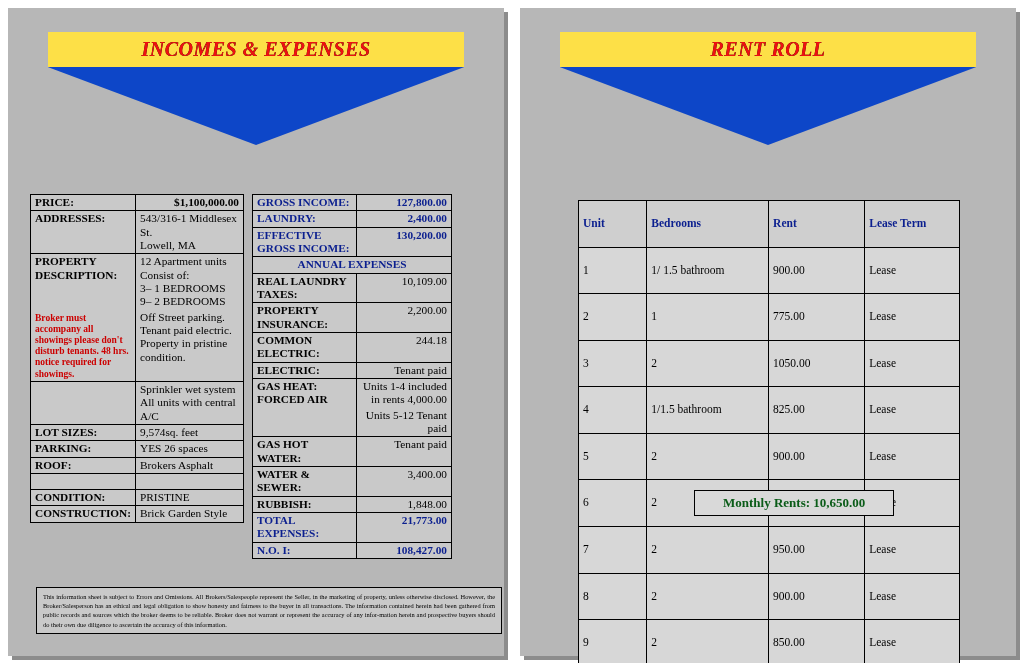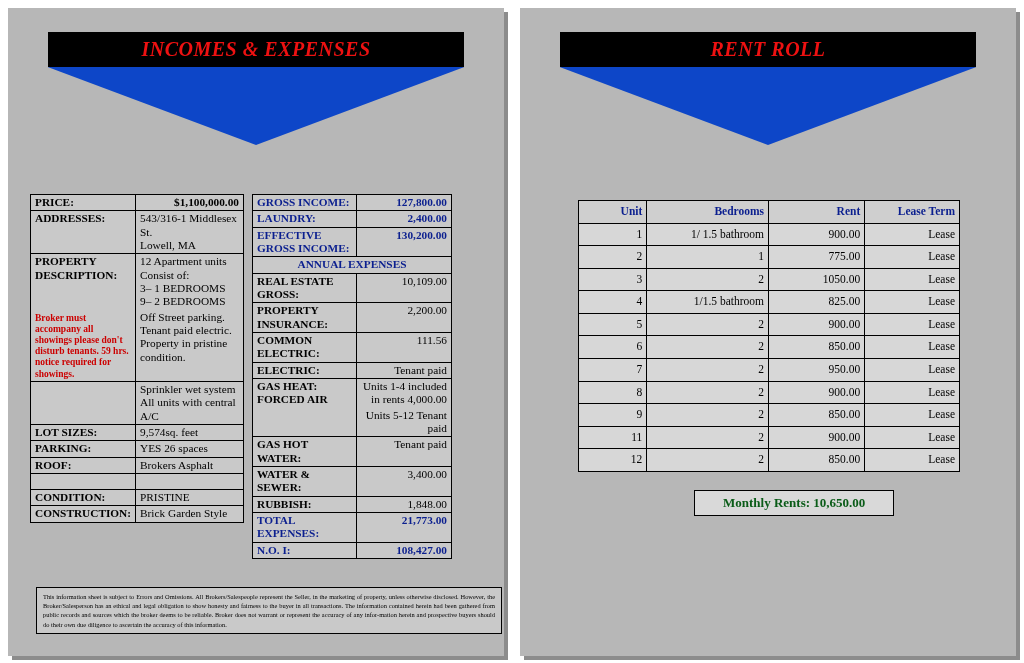--- a/index.html
+++ b/index.html
@@ -25,21 +25,21 @@
   .banner-wrap{
     position:absolute;
     left:0; right:0; top:24px;
     height:115px;
   }
   .banner{
     position:absolute;
     left:8%; right:8%;
     top:0;
     height:35px;
-    background:#000000;
+    background:#fde047;
     display:flex;align-items:center;justify-content:center;
   }
   .banner-title{
     color:#ee1111;
     font-style:italic;
     font-weight:bold;
     font-size:20px;
     letter-spacing:.5px;
     font-family:"Liberation Serif", serif;
     text-shadow:0 0 0 #000;
@@ -74,21 +74,21 @@
   .noTop{border-top:none !important;}
   .noBot{border-bottom:none !important;}
 
   
   #tbl-property{ left:22px; top:186px; width:214px;}
   #tbl-property td:first-child{width:88px;}
   #tbl-income{ left:244px; top:186px; width:200px;}
 
   
   #tbl-rentroll{ left:578px; top:200px; width:382px; background:#d7d7d7;}
-  #tbl-rentroll td{padding:4px 4px;text-align:right;font-size:11.5px;}
+  #tbl-rentroll td{padding:16px 4px;text-align:left;font-size:11.5px;}
   #tbl-rentroll td.hd{font-weight:bold;color:#0b1f8f;background:#cfcfcf;}
   .monthly{
     position:absolute;
     left:694px; top:490px;
     border:1px solid #000;
     background:#d9d9d9;
     padding:4px 28px;
     font-weight:bold;
     color:#0a5c18;
     font-size:13px;
@@ -132,21 +132,21 @@
 Lowell, MA</td>
         </tr>
         <tr>
           <td class="b noBot" style="white-space:pre-line">PROPERTY DESCRIPTION:</td>
           <td class="tight noBot" style="white-space:pre-line">12 Apartment units
 Consist of:
    3– 1  BEDROOMS
    9– 2 BEDROOMS</td>
         </tr>
         <tr>
-          <td class="red noTop tight" style="font-size:9.5px;padding-top:3px;">Broker must accompany all showings please don't disturb tenants.  59 hrs. notice required for showings.</td>
+          <td class="red noTop tight" style="font-size:9.5px;padding-top:3px;">Broker must accompany all showings please don't disturb tenants.  48 hrs. notice required for showings.</td>
           <td class="tight noTop" style="white-space:pre-line">Off Street parking.
 Tenant paid electric.
 Property in  pristine condition.</td>
         </tr>
         <tr>
           <td>&nbsp;</td>
           <td class="tight" style="white-space:pre-line;height:40px">Sprinkler wet system
 All units with central A/C</td>
         </tr>
         <tr>
@@ -187,30 +187,30 @@
           <td class="navy r">2,400.00</td>
         </tr>
         <tr>
           <td class="navy">EFFECTIVE GROSS INCOME:</td>
           <td class="navy r">130,200.00</td>
         </tr>
         <tr>
           <td class="navy c" colspan="2">ANNUAL EXPENSES</td>
         </tr>
         <tr>
-          <td class="b">REAL ESTATE GROSS:</td>
+          <td class="b">REAL LAUNDRY TAXES:</td>
           <td class="r">10,109.00</td>
         </tr>
         <tr>
           <td class="b">PROPERTY INSURANCE:</td>
           <td class="r">2,200.00</td>
         </tr>
         <tr>
           <td class="b">COMMON ELECTRIC:</td>
-          <td class="r">111.56</td>
+          <td class="r">244.18</td>
         </tr>
         <tr>
           <td class="b">ELECTRIC:</td>
           <td class="r">Tenant paid</td>
         </tr>
         <tr>
           <td class="b noBot" style="white-space:pre-line">GAS HEAT:
 FORCED AIR</td>
           <td class="r noBot">Units 1-4 included in rents 4,000.00</td>
         </tr>

